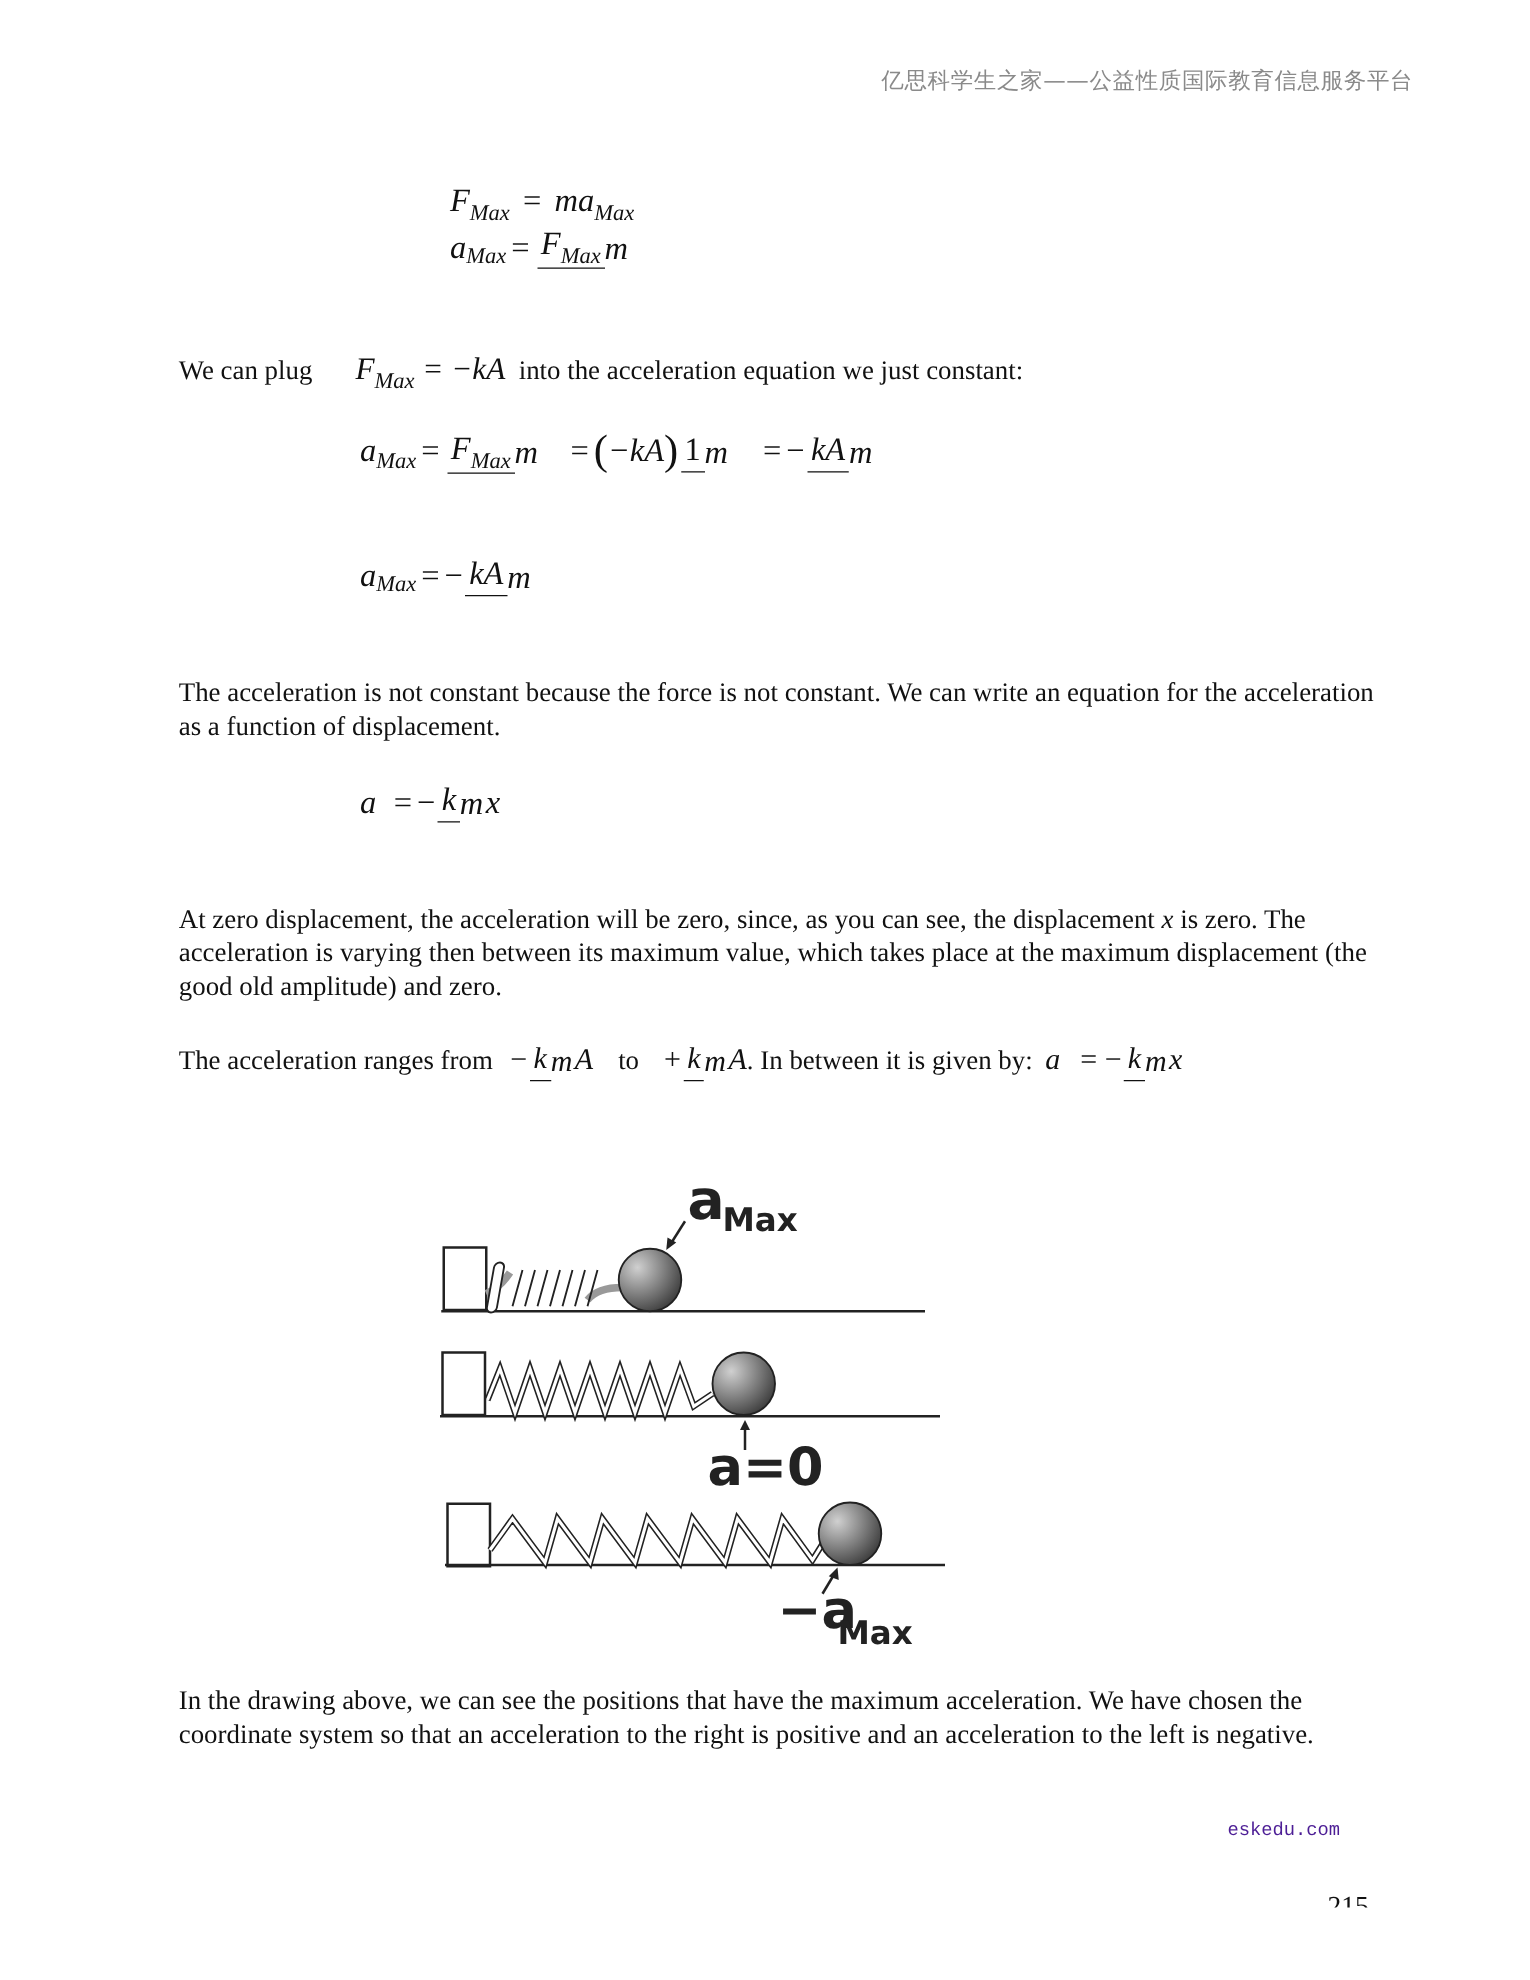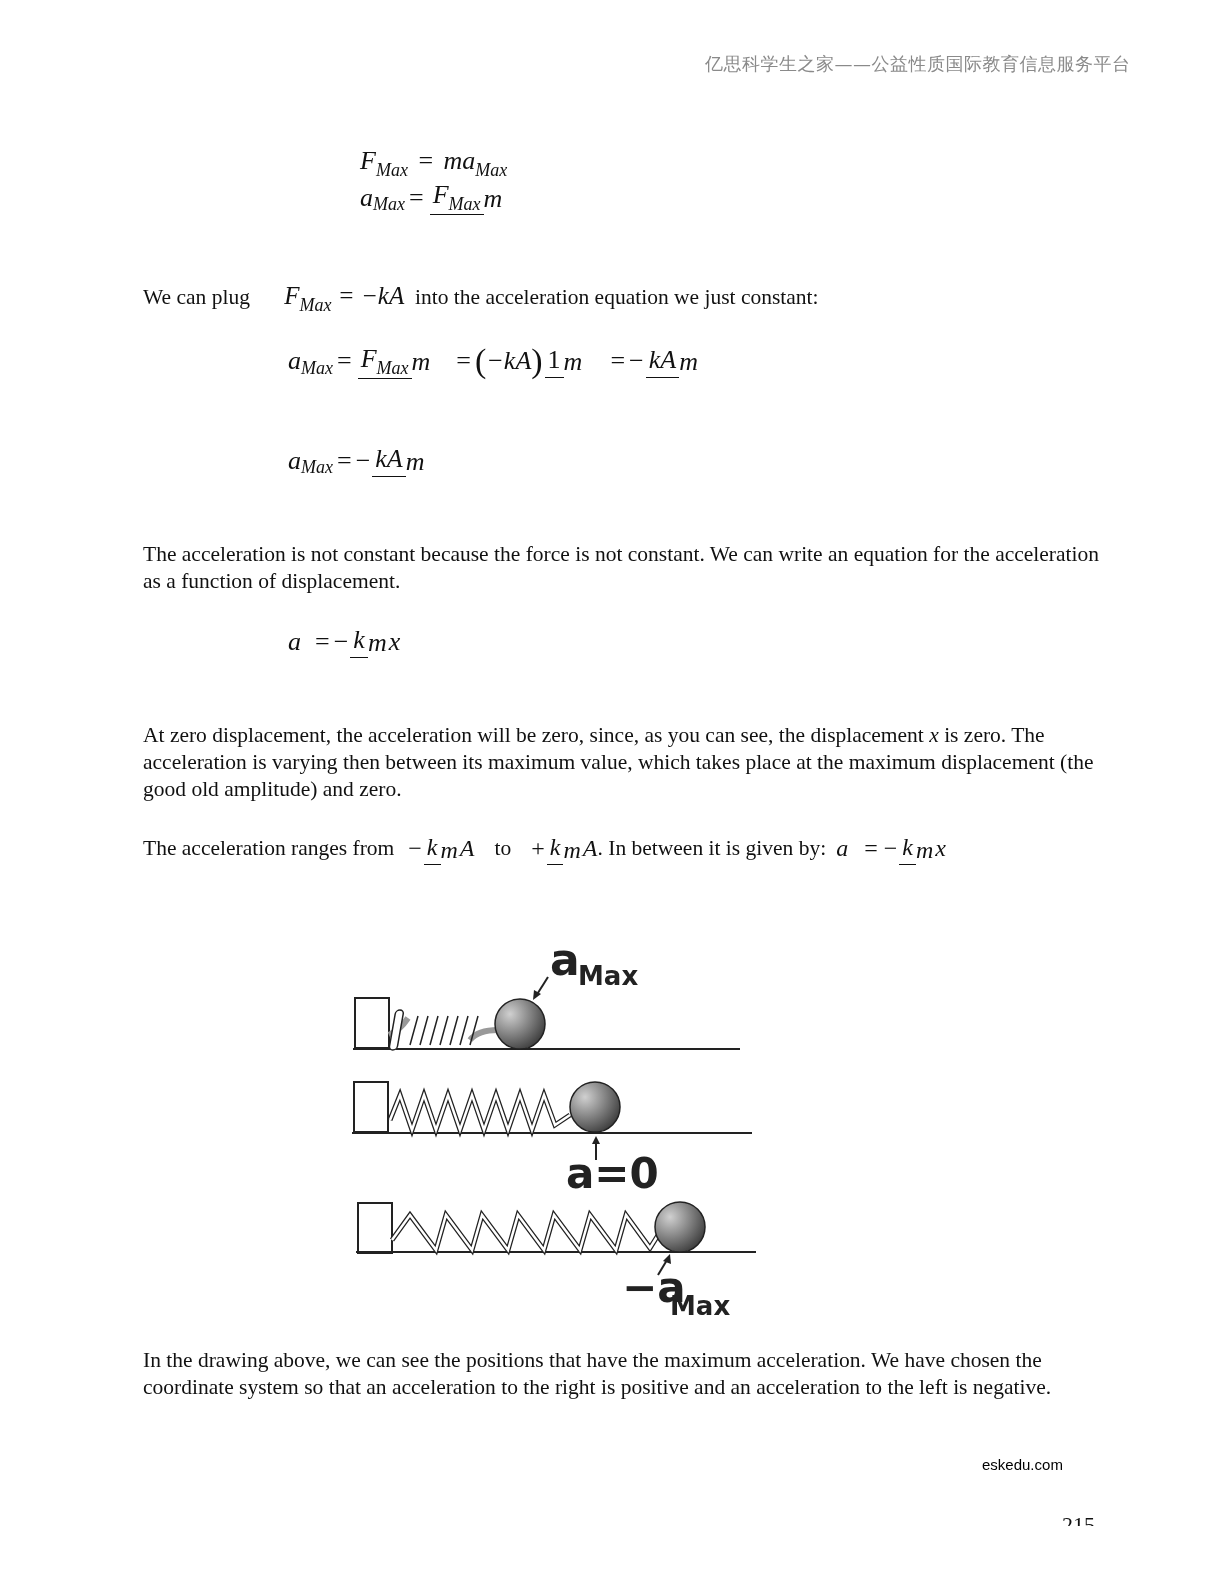--- a/index.html
+++ b/index.html
@@ -1,20 +1,20 @@
 <!DOCTYPE html>
 <html><head>
 <meta charset="utf-8">
 <style>
   html, body { margin:0; padding:0; background:#ffffff; }
   body { width:1224px; height:1584px; position:relative; overflow:hidden;
          font-family:"Liberation Serif", serif; color:#111; }
   .abs { position:absolute; }
   .header { left:705px; top:52px; font-family:"DejaVu Sans", sans-serif; font-size:18px; color:#8a8a8a; letter-spacing:0.5px; }
-  .footer-site { left:982px; top:1456px; font-family:Liberation Sans, sans-serif; font-size:15px; color:#000000; }
+  .footer-site { left:982px; top:1456px; font-family:Liberation Mono, monospace; font-size:15px; color:#4c1d95; }
   .page-num { left:1062px; top:1470px; font-size:22px; color:#111; height:16px; overflow:hidden; line-height:30px;margin-top:40px;}
   .para { font-size:21.5px; line-height:27px; }
   .math { font-family:"Liberation Serif", serif; font-style:italic; font-size:26px; }
   .sub { font-size:18px; position:relative; top:7px; }
   .op { font-style:normal; padding:0 4px; }
   .frac { display:inline-flex; flex-direction:row; align-items:center; vertical-align:middle; margin:0 2px; }
   .frac .num { border-bottom:1.5px solid #111; padding:0 3px 2px; line-height:30px; }
   .frac .den { padding-top:2px; line-height:30px; }
   .inline-eq { display:inline-flex; align-items:center; }
   .paren { font-style:normal; font-size:34px; }

